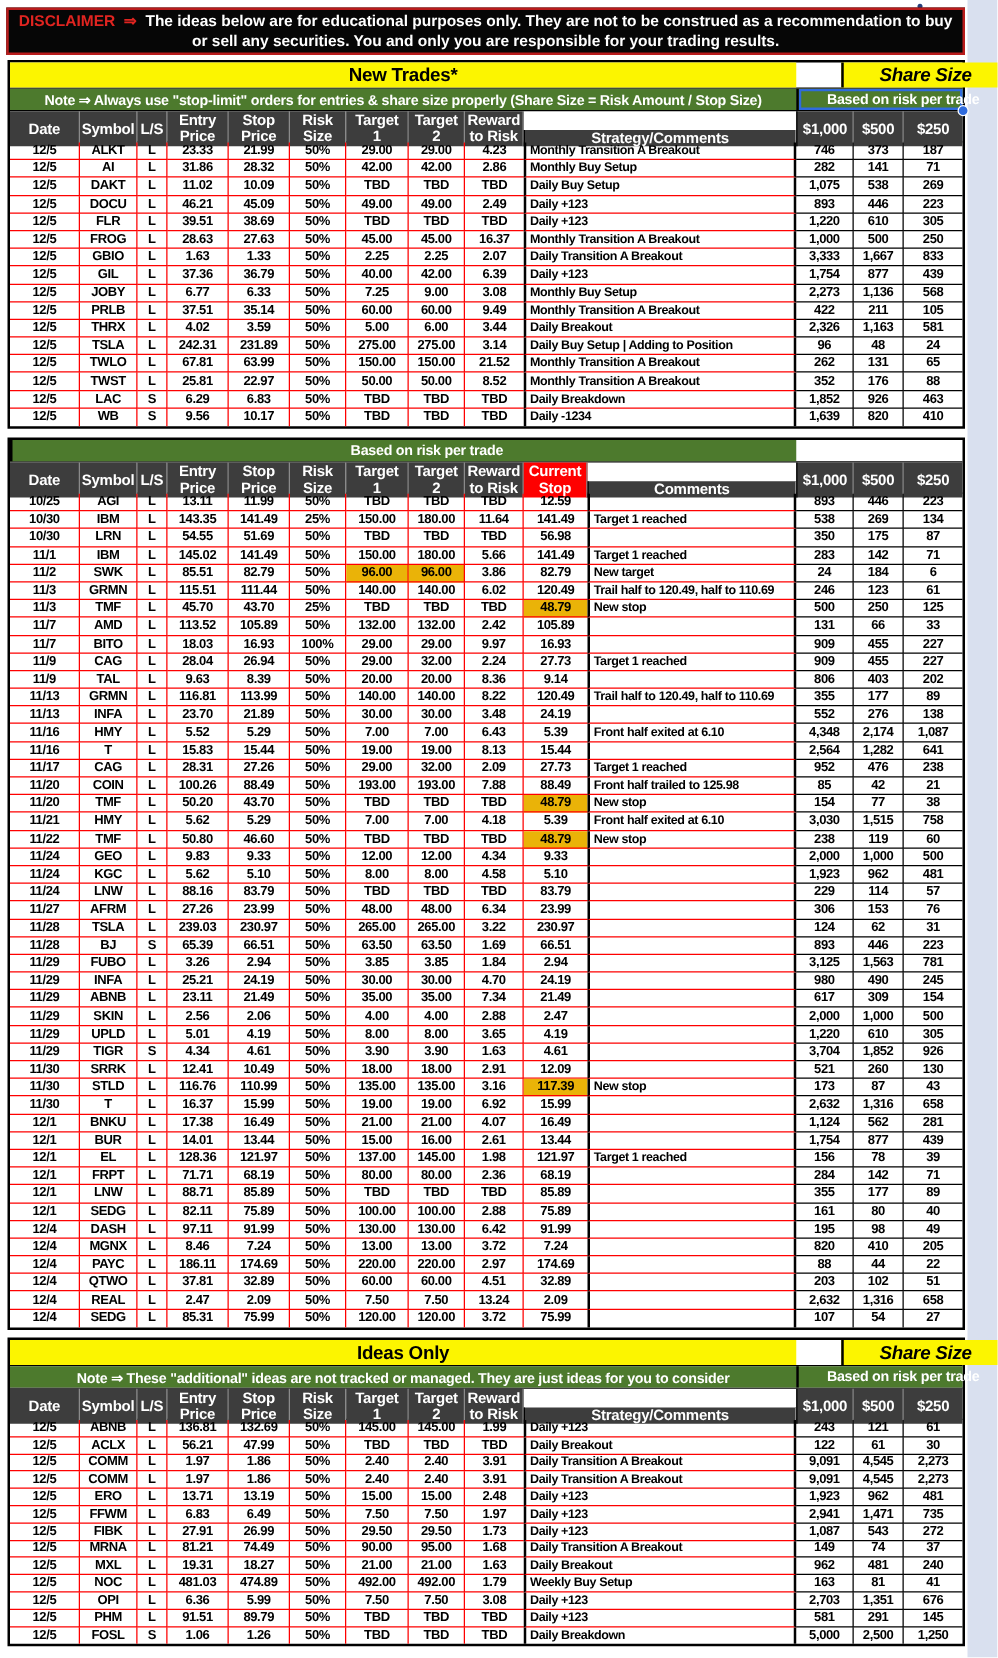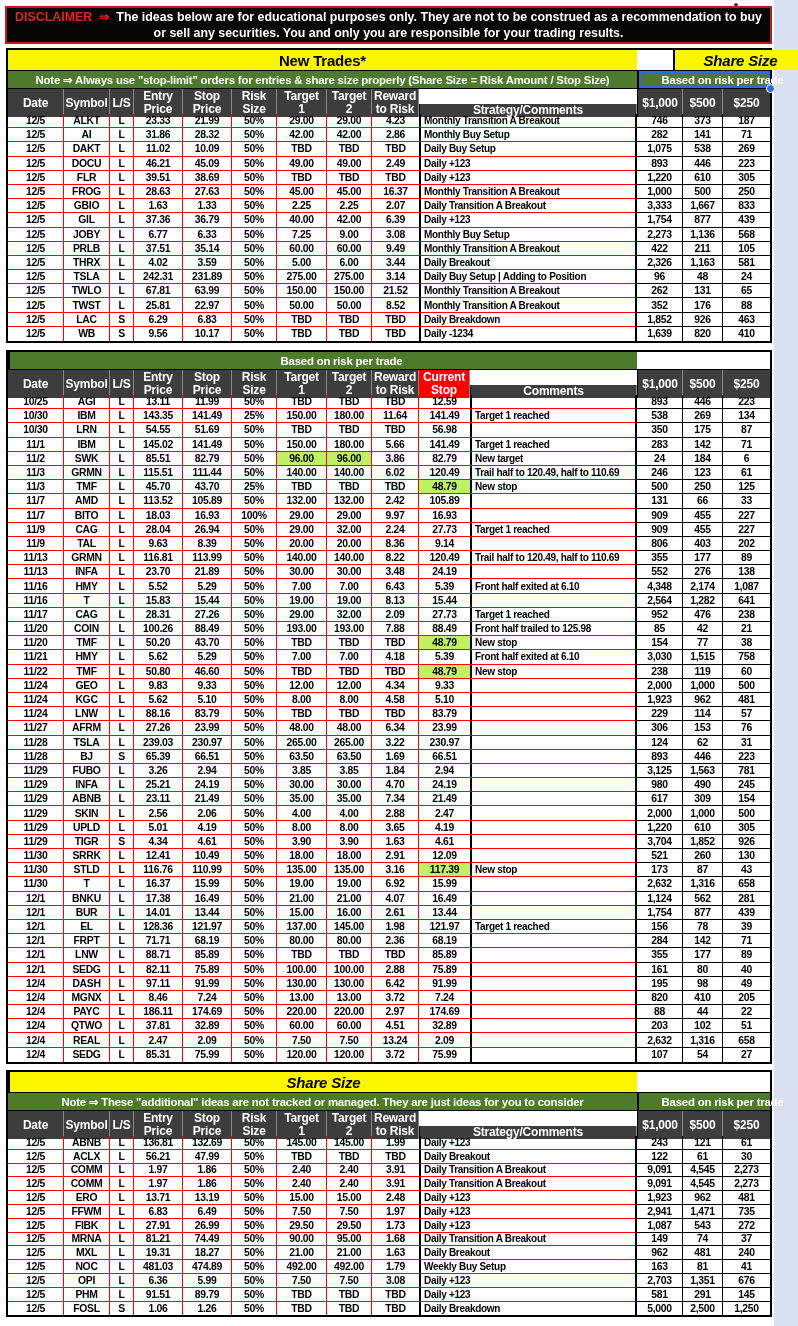--- a/index.html
+++ b/index.html
@@ -46,21 +46,21 @@
   .drow { height: 14.2px; }
   .sec2 .drow { height: 13.8px; }
   .dcell { display: flex; align-items: center; justify-content: center; font-weight: bold; font-size: 10.4px;
            letter-spacing: -0.3px; white-space: nowrap; overflow: hidden;
            border-right: 1px solid #fe0000; border-bottom: 1px solid #fe0000; }
   .dcell.com { justify-content: flex-start; padding-left: 3px; font-size: 10px;
                border-left: 2px solid #000; border-right: 2px solid #000; }
   .dcell.prev-com { border-right: none; }
   .dcell.share { border-right: 1px solid #000; border-bottom: 1px solid #000; }
   .dcell.share:last-child { border-right: none; }
-  .dcell.hl { background: #bef264; }
+  .dcell.hl { background: #eab308; }
   .drow:last-child .dcell { border-bottom: none; }
 </style>
 </head>
 <body>
 
 <div class="page">
   <div class="margin-strip"></div>
   <div class="stray-dot"></div>
 
   <div class="disc">
@@ -1114,20 +1114,21 @@
         <div class="dcell">3.72</div>
         <div class="dcell prev-com">75.99</div>
         <div class="dcell com"></div>
         <div class="dcell share">107</div>
         <div class="dcell share">54</div>
         <div class="dcell share">27</div>
       </div>
     </div>
   <div class="section sec2" style="top:1070px">
       <div class="two trow">
+        <div class="tcell">Ideas Only</div>
         <div class="tcell rt">Share Size</div>
       </div>
       <div class="two nrow">
         <div class="ncell">Note ⇒ These "additional" ideas are not tracked or managed. They are just ideas for you to consider</div>
         <div class="ncell rt">Based on risk per trade</div>
       </div>
       <div class="grid hrow cols13">
         <div class="hcell">Date</div>
         <div class="hcell">Symbol</div>
         <div class="hcell">L/S</div>

